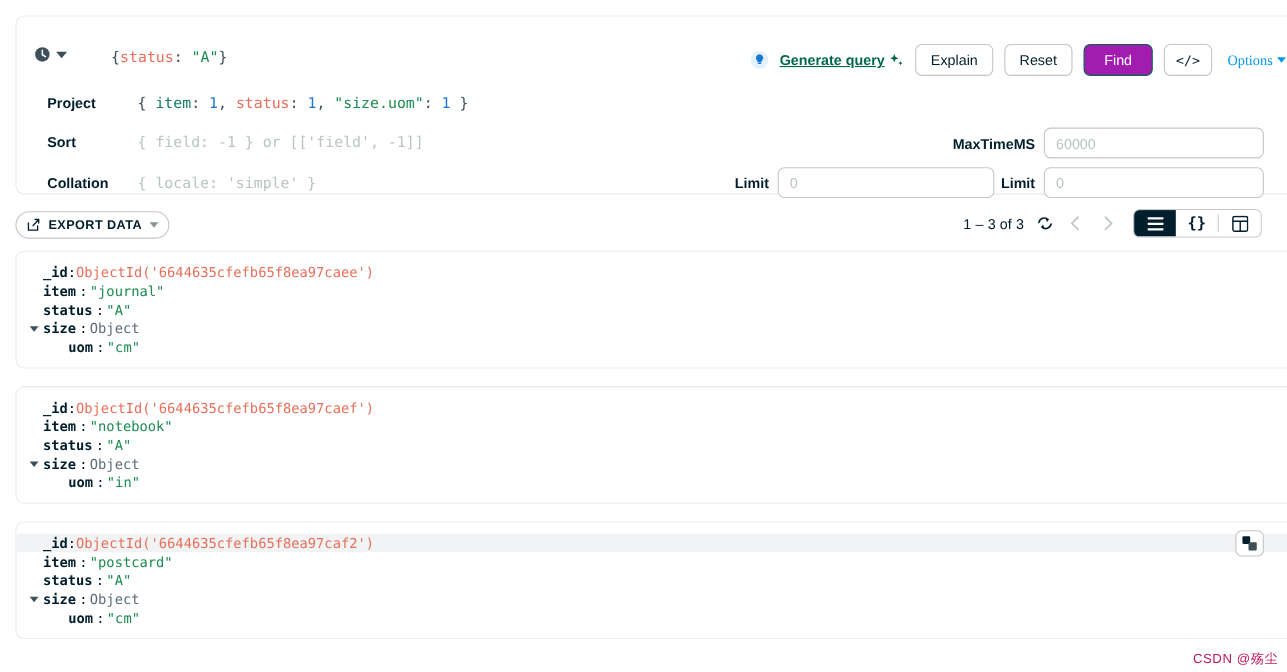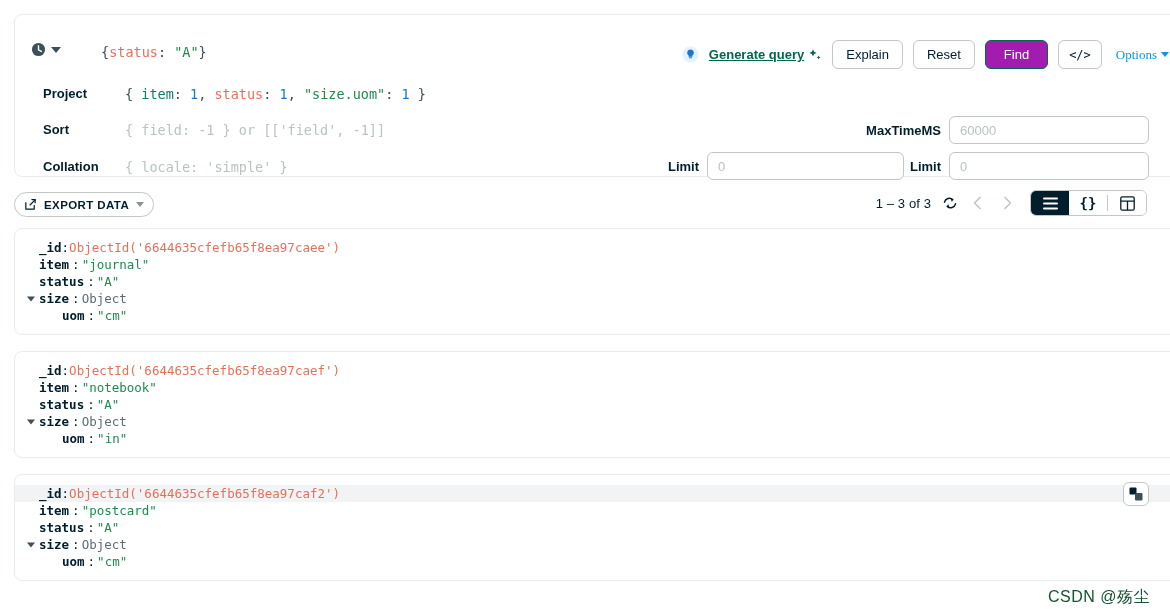--- a/index.html
+++ b/index.html
@@ -163,22 +163,22 @@
   .v-obj { color: #5D6C74; }
 
   .copy-float {
     position: absolute; right: 36px; top: 7px;
     width: 26px; height: 24px; border: 1px solid #C1C7C6; border-radius: 6px;
     background: #fff; display: flex; align-items: center; justify-content: center;
     cursor: pointer;
   }
 
   .watermark {
-    position: absolute; right: 20px; bottom: 3px;
-    font-size: 16px; color: #14532d; letter-spacing: .5px;
+    position: absolute; right: 8px; bottom: 3px;
+    font-size: 12px; color: #be185d; letter-spacing: .5px;
     user-select: none;
   }
 </style>
 </head>
 <body>
 
 <div class="app">
 
   <div class="querybar">
 

